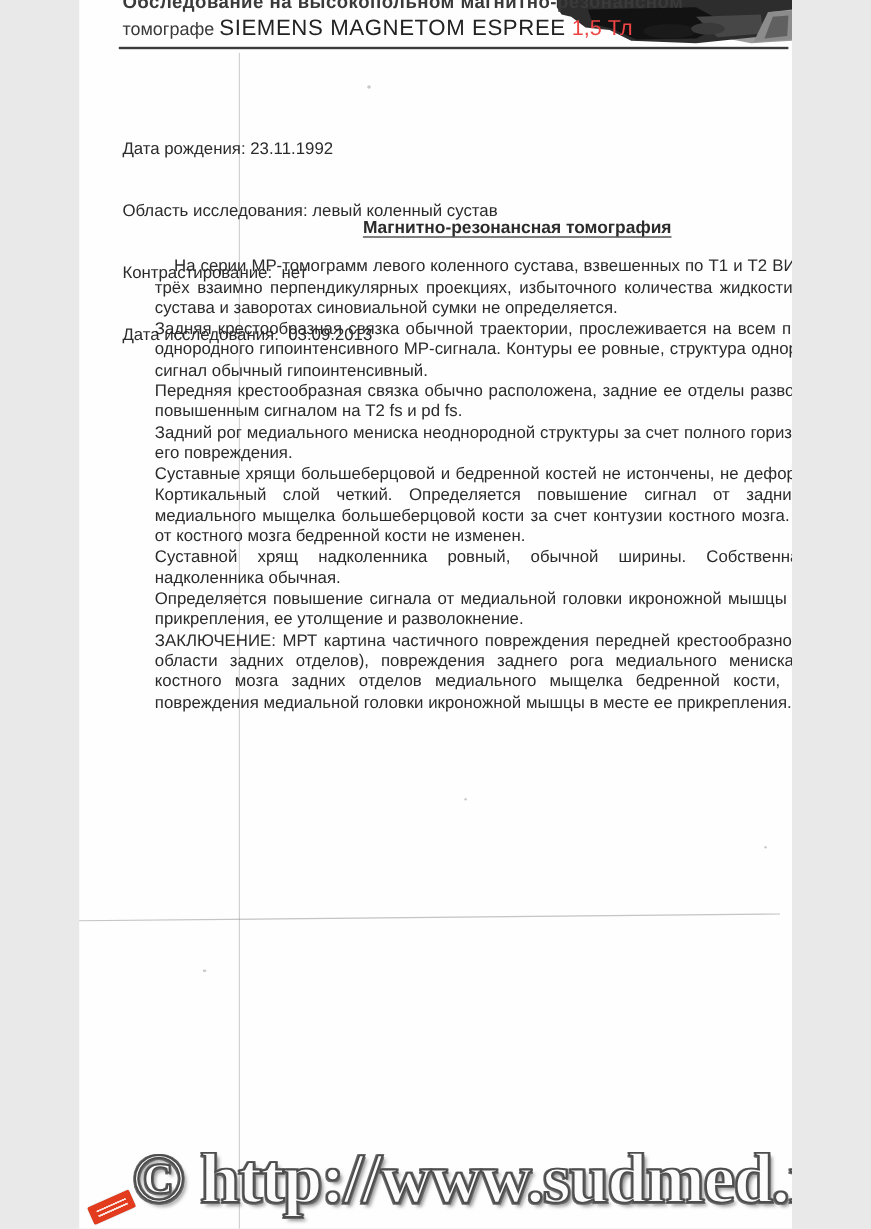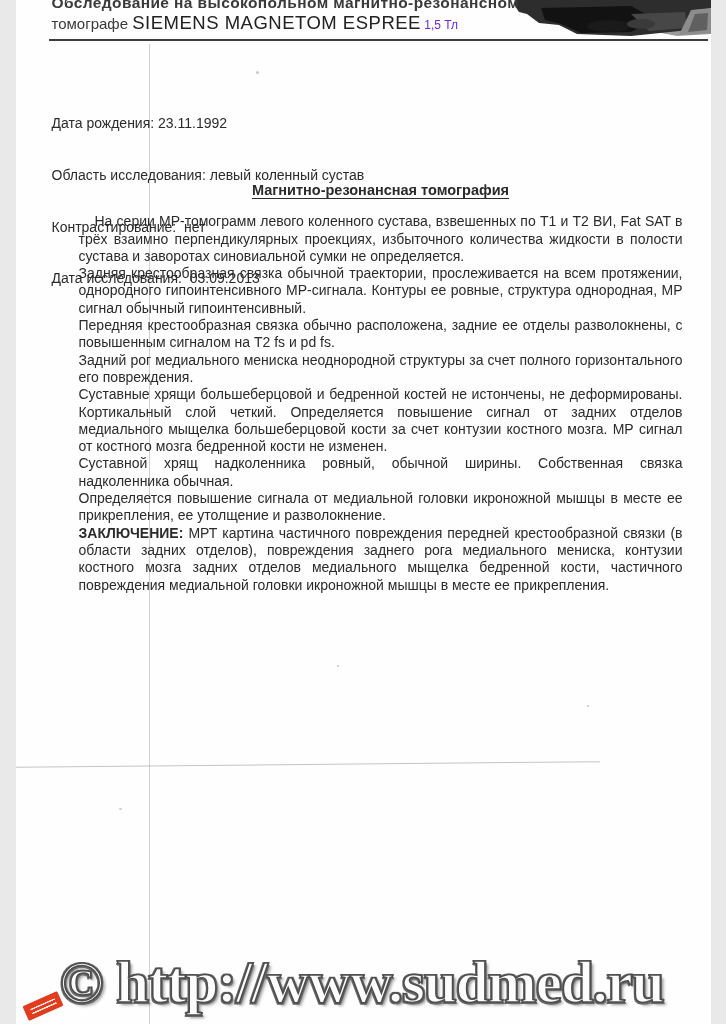--- a/index.html
+++ b/index.html
@@ -1,34 +1,33 @@
 <!DOCTYPE html>
 <html lang="ru"><head>
 <meta charset="utf-8">
 <style>
   html,body{margin:0;padding:0;background:#e9e9e9;}
   .page{
     position:relative;
-    width:655px;height:1024px;
+    width:594px;height:1024px;
     margin:0 auto;
     background:#fefefe;
     overflow:hidden;
     font-family:"Liberation Sans", sans-serif;
     color:#2b2b2b;
-    padding-left:40px;
   }
   
   .header{position:absolute;left:36px;top:-6px;z-index:3;}
   .header-line1{
     font-size:15.5px;font-weight:bold;color:#3a3a3a;
     letter-spacing:.4px;white-space:nowrap;
   }
   .header-line2{font-size:15px;color:#3a3a3a;margin-top:0;white-space:nowrap;}
   .header-line2 .brand{font-size:18.5px;font-weight:normal;color:#222;letter-spacing:.5px;}
-  .header-line2 .tesla{font-size:12px;color:#6d28d9;}
+  .header-line2 .tesla{font-size:18px;color:#ef4444;}
   .header-rule{
     position:absolute;left:33px;right:3px;top:39px;height:2px;
     background:#3c3c3c;z-index:3;
   }
   
   .scan-blob{position:absolute;right:0;top:0;width:230px;height:38px;z-index:2;}
   
   .patient{
     position:absolute;left:36px;top:81px;z-index:3;
     font-size:14px;line-height:17.2px;white-space:pre-wrap;
@@ -39,21 +38,21 @@
     font-size:14px;line-height:17.3px;text-align:justify;
   }
   .report-title{
     text-align:center;font-weight:bold;font-size:14.5px;
     text-decoration:underline;text-underline-offset:3px;
     margin:0 0 14px 0;
   }
   .report p{margin:0;}
   .report p.first{text-indent:16px;}
   .conclusion{margin-top:17px;}
-  .conclusion b{font-weight:bold;}
+  .conclusion b{font-weight:normal;}
   
   .fold-v{
     position:absolute;left:133px;top:44px;bottom:0;width:1px;
     background:rgba(155,155,155,.45);z-index:1;
   }
   .fold-h{
     position:absolute;left:-6px;top:764px;width:590px;height:1px;
     background:rgba(140,140,140,.5);transform:rotate(-.55deg);z-index:1;
   }
   .speck{position:absolute;border-radius:50%;background:#8a8a8a;opacity:.45;z-index:1;}

